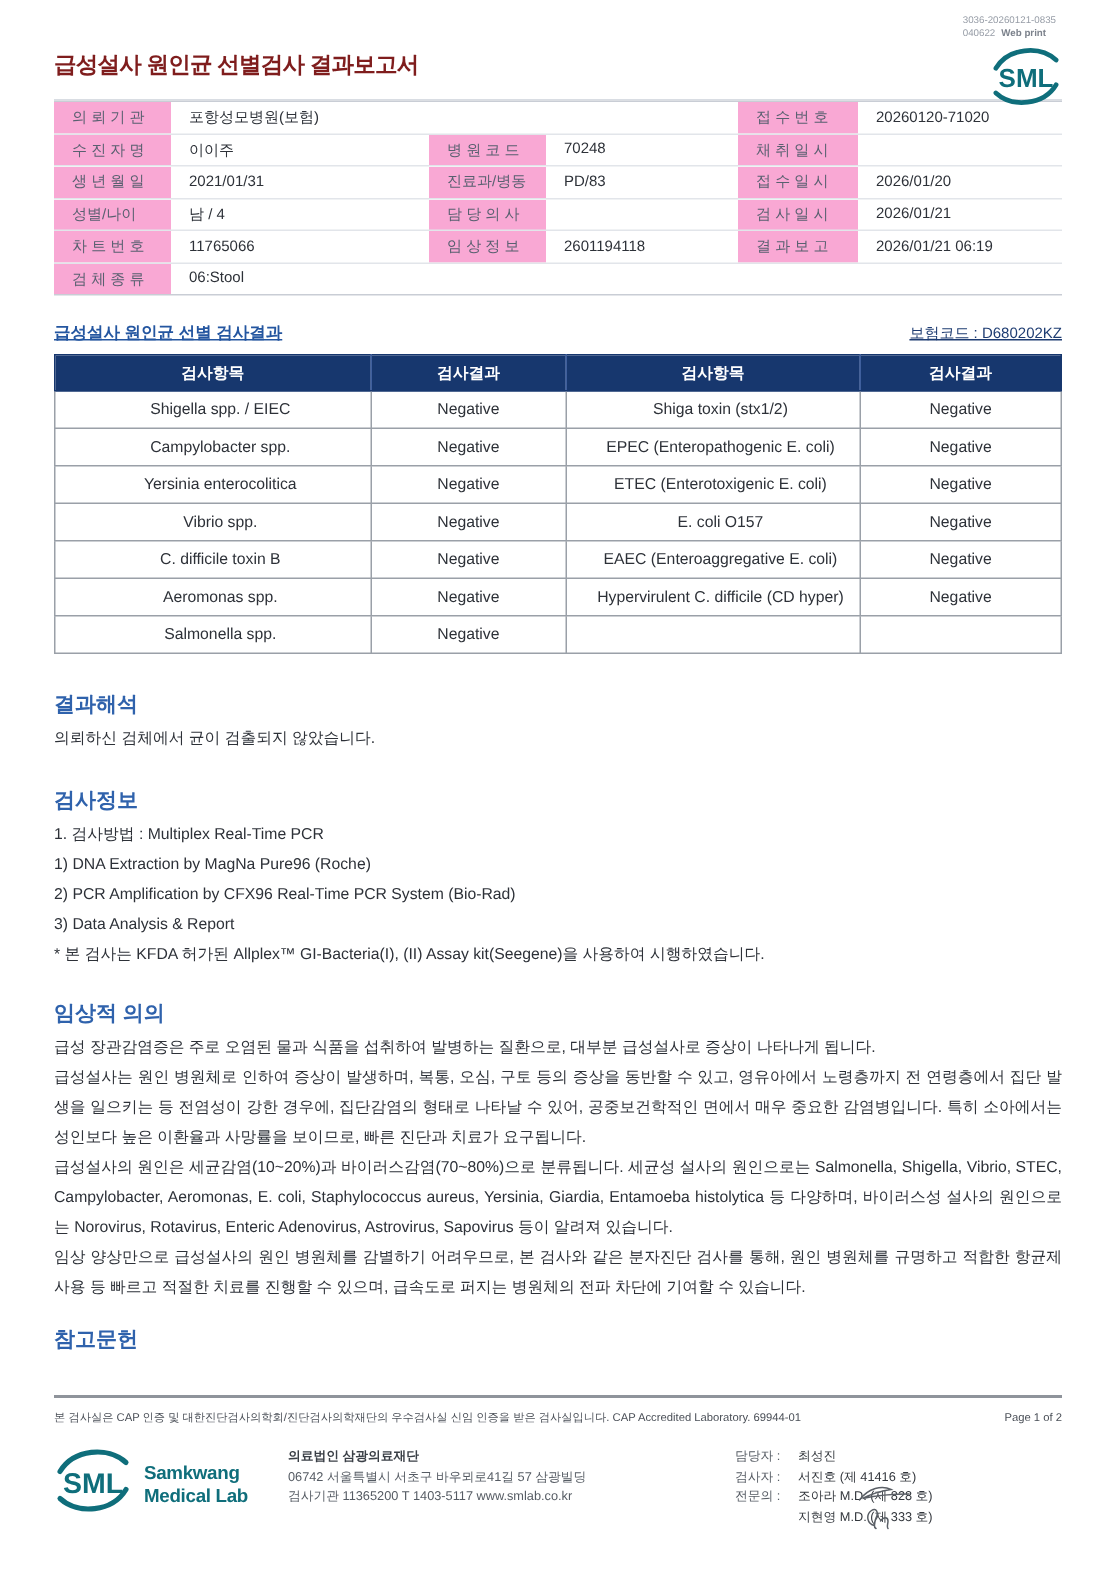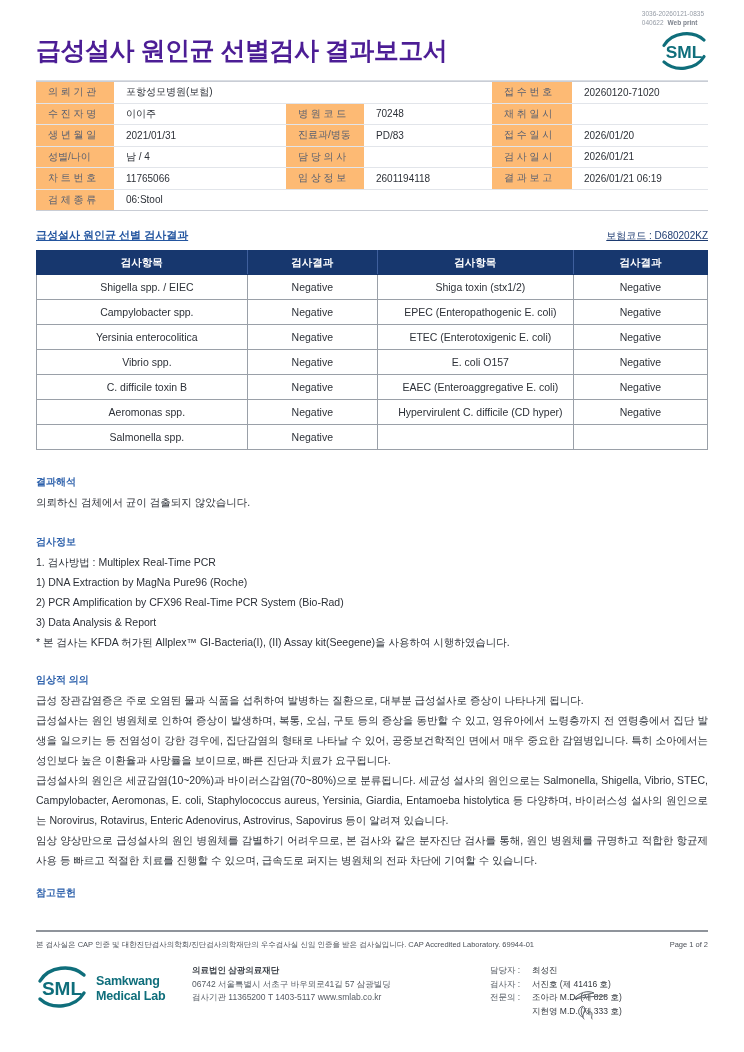--- a/index.html
+++ b/index.html
@@ -5,47 +5,47 @@
   * { margin:0; padding:0; box-sizing:border-box; }
   html,body { background:#ffffff; }
   body { font-family:"Liberation Sans","DejaVu Sans",sans-serif; color:#2d3138; }
   .page { position:relative; width:744px; height:1052px; background:#fff; overflow:hidden; padding:10px 36px 0 36px; }
 
   
   .print-info { position:absolute; top:9px; right:40px; font-size:6.5px; line-height:9px; color:#969ca6; text-align:left; }
   .print-info .wp { color:#7c828c; font-weight:bold; margin-left:4px; }
 
   
-  .report-title { margin-top:24px; font-size:25px; font-weight:bold; color:#4c1d95; letter-spacing:-0.5px; }
+  .report-title { margin-top:24px; font-size:15px; font-weight:bold; color:#7f1d1d; letter-spacing:-0.5px; }
   .logo-top { position:absolute; top:30px; right:36px; }
   .header-rule { margin-top:13px; border-top:1px solid #d9dde3; }
 
   
   table.info { width:100%; border-collapse:collapse; table-layout:fixed; margin-top:0; border-top:1px solid #c9cdd5; border-bottom:1px solid #c9cdd5; }
   table.info td { height:21.5px; font-size:10px; border-bottom:1px solid #e2e5ea; vertical-align:middle; white-space:nowrap; overflow:hidden; }
   table.info tr:last-child td { border-bottom:none; }
-  table.info td.label { background:#fdba74; color:#596070; padding-left:12px; }
+  table.info td.label { background:#f9a8d4; color:#596070; padding-left:12px; }
   table.info td.value { color:#2d3138; padding-left:12px; font-weight:normal; }
 
   
   .section-row { margin-top:17px; display:flex; justify-content:space-between; align-items:flex-end; }
   .section-row .left { font-size:11px; font-weight:bold; color:#2456a0;text-decoration:underline; }
   .section-row .right { font-size:10px; color:#1e3c72;text-decoration:underline; }
 
   
   table.result { width:100%; border-collapse:collapse; table-layout:fixed; margin-top:7px; }
   table.result th { background:#17376e; color:#ffffff; font-size:10.5px; font-weight:bold; height:24px; border:1px solid #17376e; border-right:1px solid #3f5f9d; }
   table.result th:last-child { border-right:1px solid #17376e; }
   table.result td { height:25px; font-size:10.5px; border:1px solid #9aa0a8; vertical-align:middle; }
   table.result td.item { text-align:center; padding-left:10px; }
   table.result td.res { text-align:center; }
 
   
   .sec { margin-top:0; }
-  .sec-title { font-size:10px; font-weight:bold; color:#2f62ac; }
+  .sec-title { font-size:14px; font-weight:bold; color:#2f62ac; }
   .sec-body { font-size:10.5px; line-height:20px; color:#2d3138; }
   #interp { margin-top:25px; }
   #interp .sec-body { margin-top:3px; }
   #testinfo { margin-top:23px; }
   #testinfo .sec-body { margin-top:3px; }
   #clinical { margin-top:21px; }
   #clinical .sec-body { margin-top:3px; text-align:justify; }
   #refs { margin-top:16px; }
 
   

